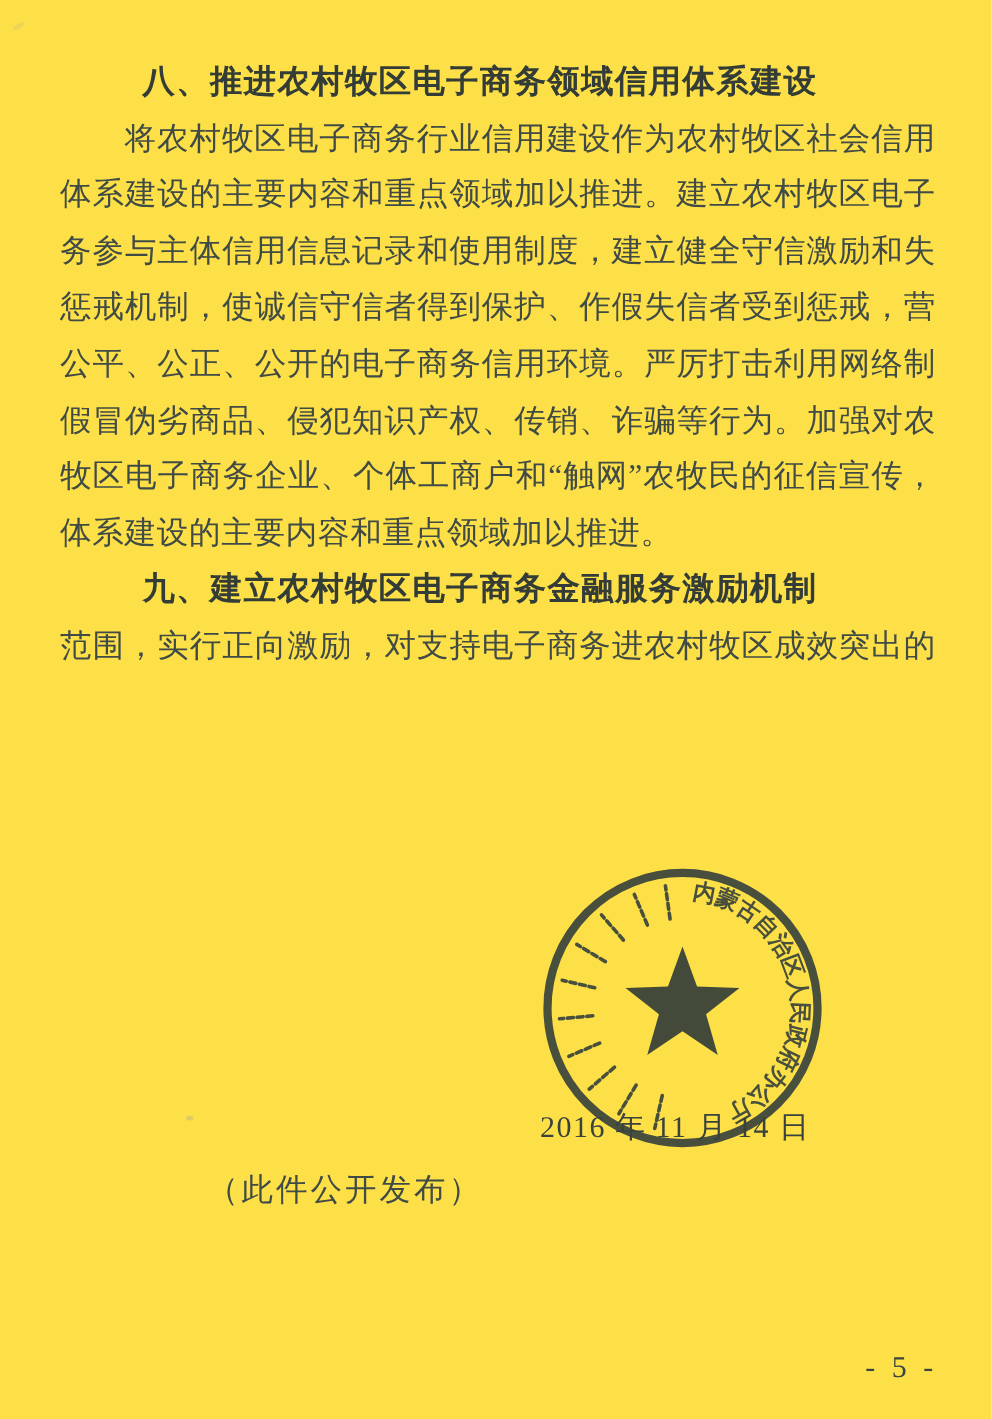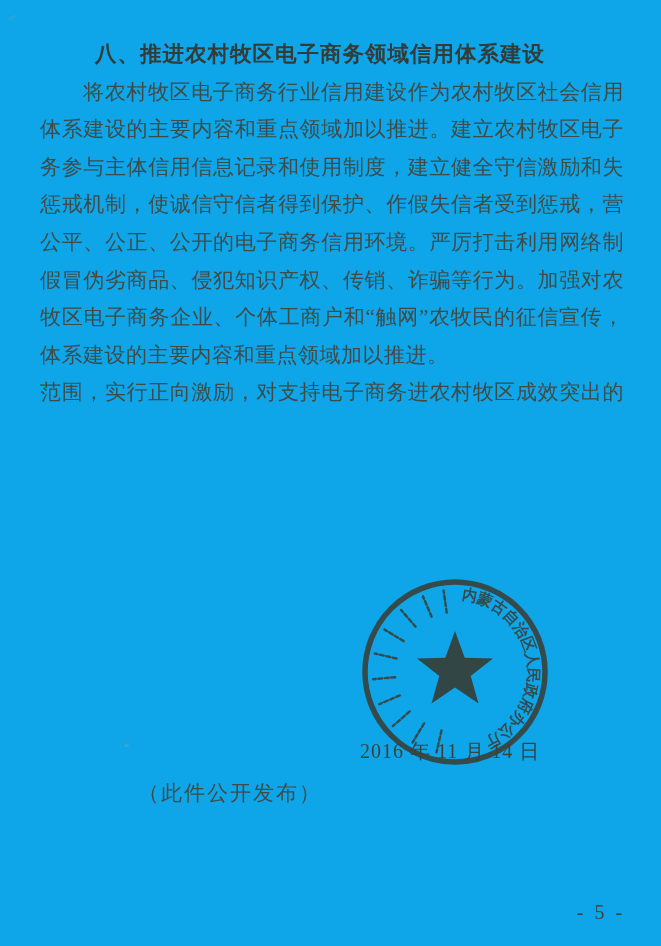--- a/index.html
+++ b/index.html
@@ -1,20 +1,20 @@
 <!DOCTYPE html>
 <html><head>
 <meta charset="utf-8">
 <style>
   html,body { margin:0; padding:0; }
   .page {
     position: relative;
     width: 661px;
     height: 946px;
-    background: #0ea5e9;
+    background: #fde047;
     overflow: hidden;
     font-family: "Liberation Serif", serif;
   }
   .body-text {
     position: absolute;
     left: 40px;
     top: 36px;
     width: 584px;
     color: #414b46;
     font-size: 21px;
@@ -94,20 +94,21 @@
     <h2 class="row heading">八、推进农村牧区电子商务领域信用体系建设</h2>
     <div class="row line first">将农村牧区电子商务行业信用建设作为农村牧区社会信用</div>
     <div class="row line">体系建设的主要内容和重点领域加以推进。建立农村牧区电子商</div>
     <div class="row line">务参与主体信用信息记录和使用制度，建立健全守信激励和失信</div>
     <div class="row line">惩戒机制，使诚信守信者得到保护、作假失信者受到惩戒，营造</div>
     <div class="row line">公平、公正、公开的电子商务信用环境。严厉打击利用网络制售</div>
     <div class="row line">假冒伪劣商品、侵犯知识产权、传销、诈骗等行为。加强对农村</div>
     <div class="row line">牧区电子商务企业、个体工商户和“触网”农牧民的征信宣传，</div>
     <div class="row line last">体系建设的主要内容和重点领域加以推进。</div>
 
+    <h2 class="row heading">九、建立农村牧区电子商务金融服务激励机制</h2>
     <div class="row line">范围，实行正向激励，对支持电子商务进农村牧区成效突出的金</div>
 
   </div>
 
   <svg class="seal" viewBox="0 0 204 198" xmlns="http://www.w3.org/2000/svg">
     <g stroke="#39433d" fill="none">
       <circle cx="102" cy="96" r="90" stroke-width="5.5"></circle>
 
       <g stroke-width="2.4" stroke-linecap="round" stroke-dasharray="4 2.5">
         <line x1="88.5" y1="154.4" x2="83.5" y2="176.3"></line>

